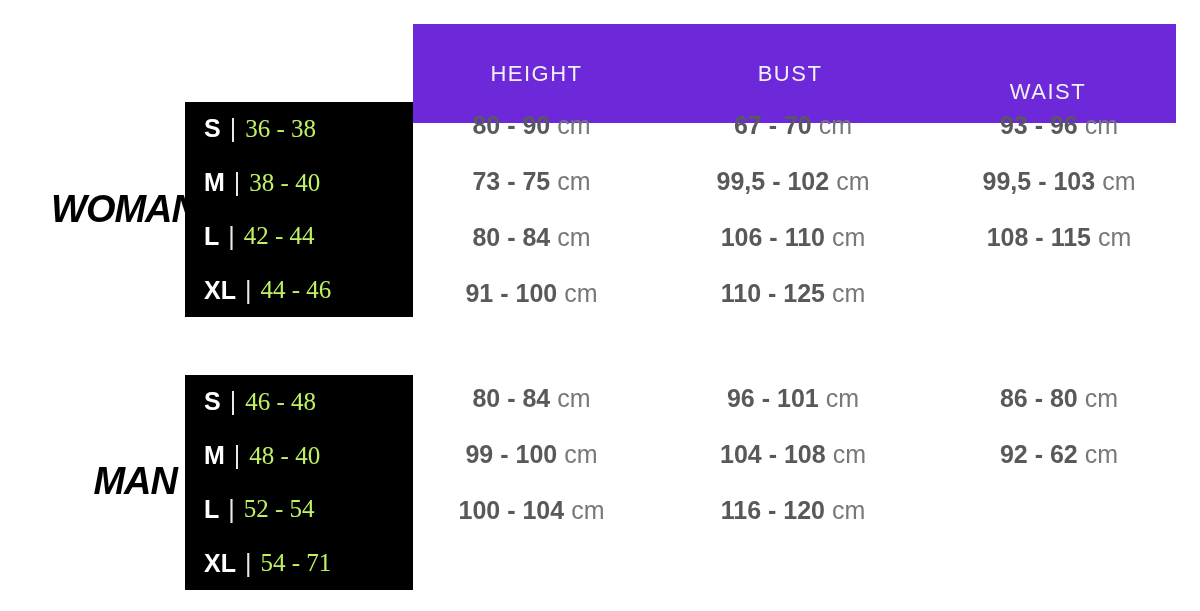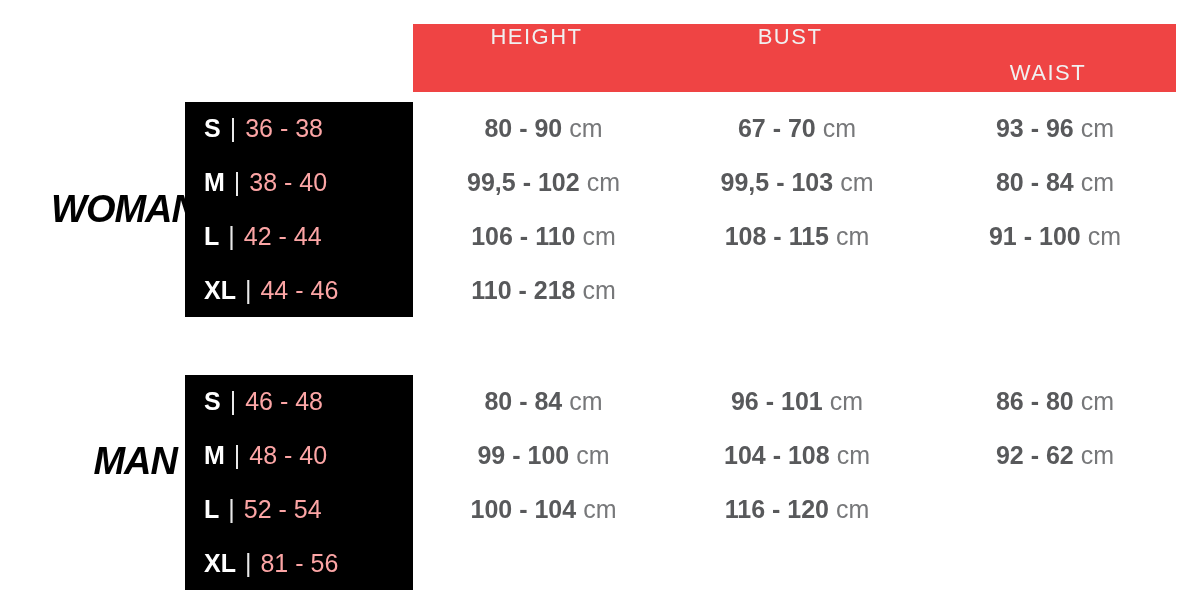--- a/index.html
+++ b/index.html
@@ -15,23 +15,24 @@
     background: #ffffff;
     overflow: hidden;
   }
 
   
   .header-bar {
     position: absolute;
     left: 413px;
     top: 24px;
     width: 763px;
-    height: 68px;
-    background: #ef4444;
-    display: flex;
+    height: 99px;
+    background: #6d28d9;
+    display: flex;
+    align-items: center;
   }
   .col-header {
     font-size: 22px;
     font-weight: 400;
     letter-spacing: 1.5px;
     color: #f0f0f0;
     text-align: center;
   }
   .col-h { width: 247px; }
   .col-b { width: 260px; }
@@ -43,21 +44,21 @@
     display: flex;
     align-items: center;
     justify-content: flex-end;
     font-size: 38px;
     font-weight: bold;
     font-style: italic;
     letter-spacing: -1px;
     color: #000000;
   }
   .group-label.woman { left: 16px; top: 102px; width: 182px; height: 215px; }
-  .group-label.man   { left: 0; top: 354px; width: 177px; height: 215px; text-align: center; }
+  .group-label.man   { left: 0; top: 374px; width: 177px; height: 215px; text-align: center; }
 
   
   .size-box {
     position: absolute;
     left: 185px;
     width: 228px;
     height: 215px;
     background: #000000;
     display: flex;
     flex-direction: column;
@@ -76,33 +77,34 @@
   .size-letter {
     font-weight: bold;
     color: #ffffff;
   }
   .size-divider {
     margin: 0 9px;
     font-weight: 300;
     color: #e9e9e9;
     transform: scaleY(1.05);
   }
-  .size-range { color: #fca5a5; }
+  .size-range { color: #bef264; font-family: Liberation Serif, serif; }
 
   
   .data-grid {
     position: absolute;
-    left: 420px;
+    left: 408px;
     width: 763px;
     height: 215px;
     display: grid;
     grid-template-columns: 247px 260px 256px;
     grid-template-rows: repeat(4, 1fr);
     align-items: center;
     justify-items: center;
+    gap: 8px;
   }
   .data-grid.woman { top: 102px; }
   .data-grid.man   { top: 375px; }
   .cell {
     font-size: 25px;
     white-space: nowrap;
   }
   .val {
     font-weight: bold;
     color: #58595b;
@@ -146,27 +148,28 @@
       <span class="size-letter">XL</span>
       <span class="size-divider">|</span>
       <span class="size-range">44 - 46</span>
     </div>
   </div>
 
   <div class="data-grid woman">
     <div class="cell"><span class="val">80 - 90</span><span class="unit">cm</span></div>
     <div class="cell"><span class="val">67 - 70</span><span class="unit">cm</span></div>
     <div class="cell"><span class="val">93 - 96</span><span class="unit">cm</span></div>
+    <div class="cell"><span class="val">73 - 75</span><span class="unit">cm</span></div>
     <div class="cell"><span class="val">99,5 - 102</span><span class="unit">cm</span></div>
     <div class="cell"><span class="val">99,5 - 103</span><span class="unit">cm</span></div>
     <div class="cell"><span class="val">80 - 84</span><span class="unit">cm</span></div>
     <div class="cell"><span class="val">106 - 110</span><span class="unit">cm</span></div>
     <div class="cell"><span class="val">108 - 115</span><span class="unit">cm</span></div>
     <div class="cell"><span class="val">91 - 100</span><span class="unit">cm</span></div>
-    <div class="cell"><span class="val">110 - 218</span><span class="unit">cm</span></div>
+    <div class="cell"><span class="val">110 - 125</span><span class="unit">cm</span></div>
   </div>
 
   <div class="group-label man">MAN</div>
 
   <div class="size-box man">
     <div class="size-row">
       <span class="size-letter">S</span>
       <span class="size-divider">|</span>
       <span class="size-range">46 - 48</span>
     </div>
@@ -176,21 +179,21 @@
       <span class="size-range">48 - 40</span>
     </div>
     <div class="size-row">
       <span class="size-letter">L</span>
       <span class="size-divider">|</span>
       <span class="size-range">52 - 54</span>
     </div>
     <div class="size-row">
       <span class="size-letter">XL</span>
       <span class="size-divider">|</span>
-      <span class="size-range">81 - 56</span>
+      <span class="size-range">54 - 71</span>
     </div>
   </div>
 
   <div class="data-grid man">
     <div class="cell"><span class="val">80 - 84</span><span class="unit">cm</span></div>
     <div class="cell"><span class="val">96 - 101</span><span class="unit">cm</span></div>
     <div class="cell"><span class="val">86 - 80</span><span class="unit">cm</span></div>
     <div class="cell"><span class="val">99 - 100</span><span class="unit">cm</span></div>
     <div class="cell"><span class="val">104 - 108</span><span class="unit">cm</span></div>
     <div class="cell"><span class="val">92 - 62</span><span class="unit">cm</span></div>

